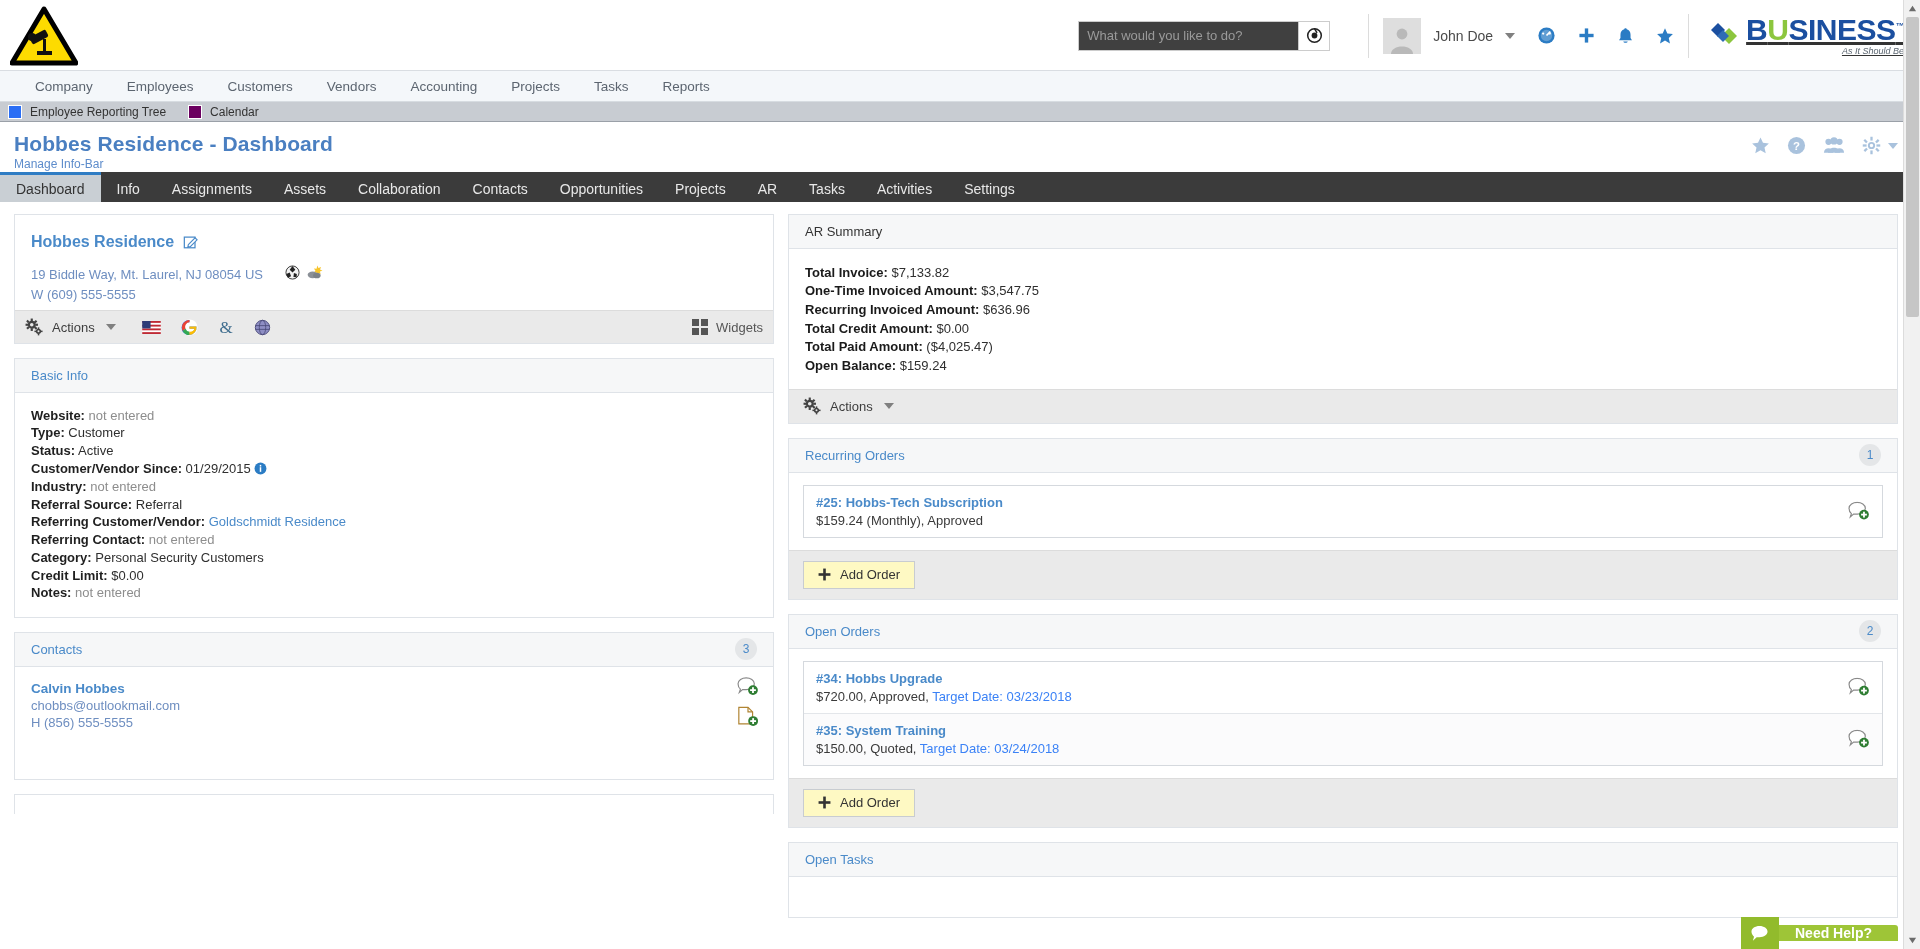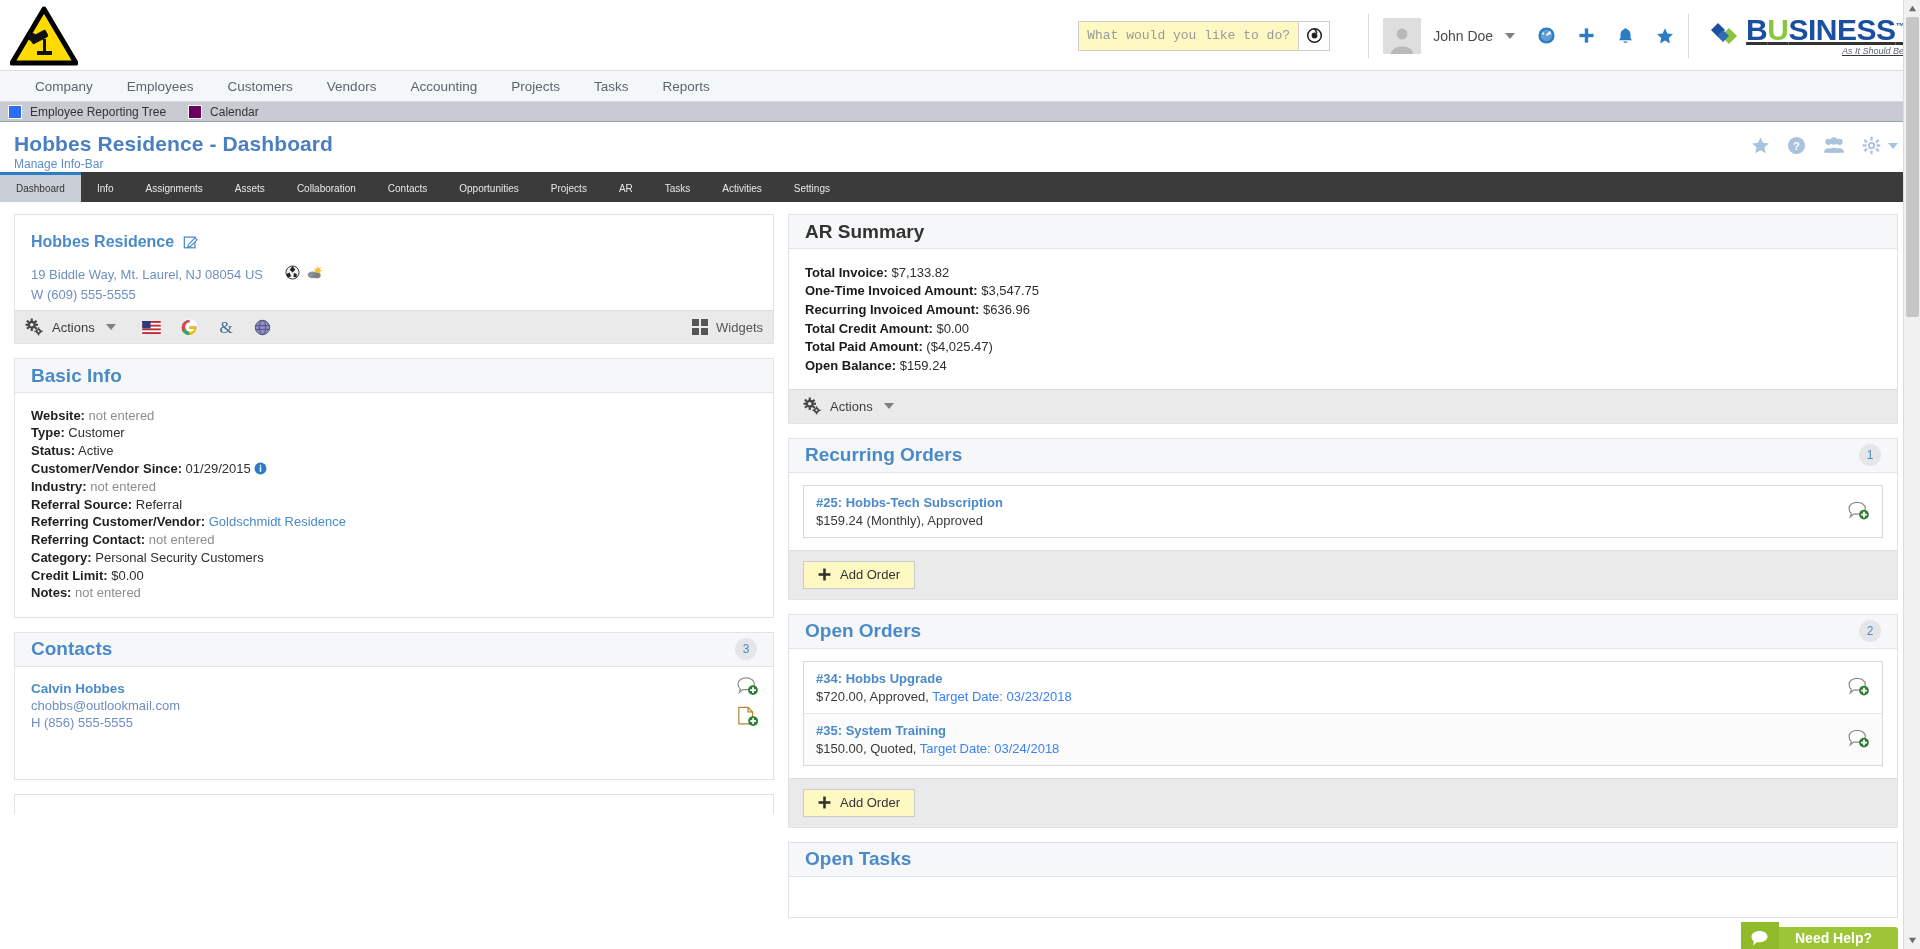--- a/index.html
+++ b/index.html
@@ -27,22 +27,22 @@
 
   .topbar-right {
     position: absolute; right: 0; top: 0; height: 71px;
     display: flex; align-items: center;
   }
   .search-wrap { display: flex; align-items: center; height: 30px; margin-right: 24px;}
   .search-input {
     width: 220px; height: 30px;
     border: 1px solid #ccc; border-right: none;
     padding: 0 8px; font-size: 13px; color: #8a8a8a;
-    font-family: Liberation Mono, monospace;
-    outline: none; background:#fef9c3;
+    font-family: Liberation Sans, sans-serif;
+    outline: none; background:#404040;
   }
   .search-input::placeholder { color:#9a9a9a; }
   .search-btn {
     width: 32px; height: 30px; border: 1px solid #ccc; background: #fff;
     display:flex; align-items:center; justify-content:center; cursor:pointer;
   }
   .hdr-divider { width:1px; height: 44px; background:#dcdcdc; margin: 0 14px; }
   .avatar-box { width: 38px; height: 36px; background:#dedede; display:flex; align-items:flex-end; justify-content:center; overflow:hidden;}
   .user-name { margin-left: 12px; font-size: 14px; color:#4a4a4a; }
   .caret-dn { margin-left: 12px; width:0;height:0;border-left:5px solid transparent;border-right:5px solid transparent;border-top:6px solid #808080; cursor:pointer;}
@@ -80,36 +80,36 @@
   .pagehead .sub { margin-top:1px; font-size:12px; color:#5d8ccb; cursor:pointer;}
   .pagehead-icons {
     position:absolute; right: 22px; top: 14px;
     display:flex; align-items:center; gap:17px; color:#a9c2dd;
   }
   .pagehead-icons span { cursor:pointer; display:flex; align-items:center;}
 
   
   .tabbar { background:#3b3b3b; height:30px; display:flex; align-items:stretch; }
   .tab {
-    color:#e8e8e8; font-size:10px; padding: 8px 16px; display:flex; align-items:center; cursor:pointer;
+    color:#e8e8e8; font-size:14px; padding: 8px 16px; display:flex; align-items:center; cursor:pointer;
     border-top: 3px solid transparent;
   }
   .tab.active { background:#c9cfd4; color:#333; border-top:3px solid #2f7dc4; }
 
   
   .content { display:flex; padding: 12px 14px 0 14px; gap: 14px; height: 700px; }
   .col-left { width: 760px; }
   .col-right { width: 1110px; }
 
   .card { background:#fff; border:1px solid #dfe3e8; margin-bottom: 14px; }
   .card-head {
     background:#f6f7f8; border-bottom:1px solid #dfe3e8; height: 34px;
     display:flex; align-items:center; padding: 0 16px; justify-content:space-between;
   }
-  .card-head .title { font-size:19px; font-weight:bold; color:#4a8ac9;text-align:center; }
+  .card-head .title { font-size:13px; font-weight:normal; color:#4a8ac9;text-align:center; }
   .card-head .title.dark { color:#333; }
   .badge {
     background:#e4e6e8; color:#4a8ac9; border-radius: 11px; min-width:22px; height:22px;
     display:flex;align-items:center;justify-content:center;font-size:12px; padding:0 7px;
   }
   .card-body { padding: 14px 16px 14px 16px; }
 
   
   .cust-card { background:#fff; border:1px solid #dfe3e8; margin-bottom:14px;}
   .cust-body { padding: 18px 16px 8px 16px; }
@@ -162,21 +162,21 @@
   .order-icon { position:absolute; right:12px; top:50%; transform:translateY(-50%); cursor:pointer; display:flex;}
   .panel-foot { background:#eaeaea; border-top:1px solid #dcdcdc; padding: 10px 14px; }
   .addbtn {
     display:inline-flex; align-items:center; gap:9px; background:#fef9c3; border:1px solid #c8ccd1;
     height:28px; padding: 0 14px; font-size:13px; color:#333; cursor:pointer;
   }
   .card-body.tight { padding: 12px 14px; }
 
   
   .needhelp {
-    position:absolute; right: 22px; bottom: 0px; height: 22px;
+    position:absolute; right: 22px; bottom: 8px; height: 16px;
     background:#9ec537; display:flex; align-items:center; cursor:pointer;
     border-radius: 3px 3px 0 0;
   }
   .needhelp .nh-ic { width:38px; height:32px; background:#92bb2c; display:flex;align-items:center;justify-content:center;}
   .needhelp .nh-tx { color:#fff; font-weight:bold; font-size:14px; padding: 0 26px 0 16px;}
 
   
   .scrollbar { position:absolute; right:0; top:0; width:17px; height:949px; background:#f1f1f1; border-left:1px solid #dcdcdc;}
   .sb-up, .sb-dn { width:17px;height:17px; display:flex;align-items:center;justify-content:center; background:#f1f1f1;}
   .sb-thumb { position:absolute; top:17px; left:2px; width:13px; height:300px; background:#c6c6c6; border-radius:2px;}

